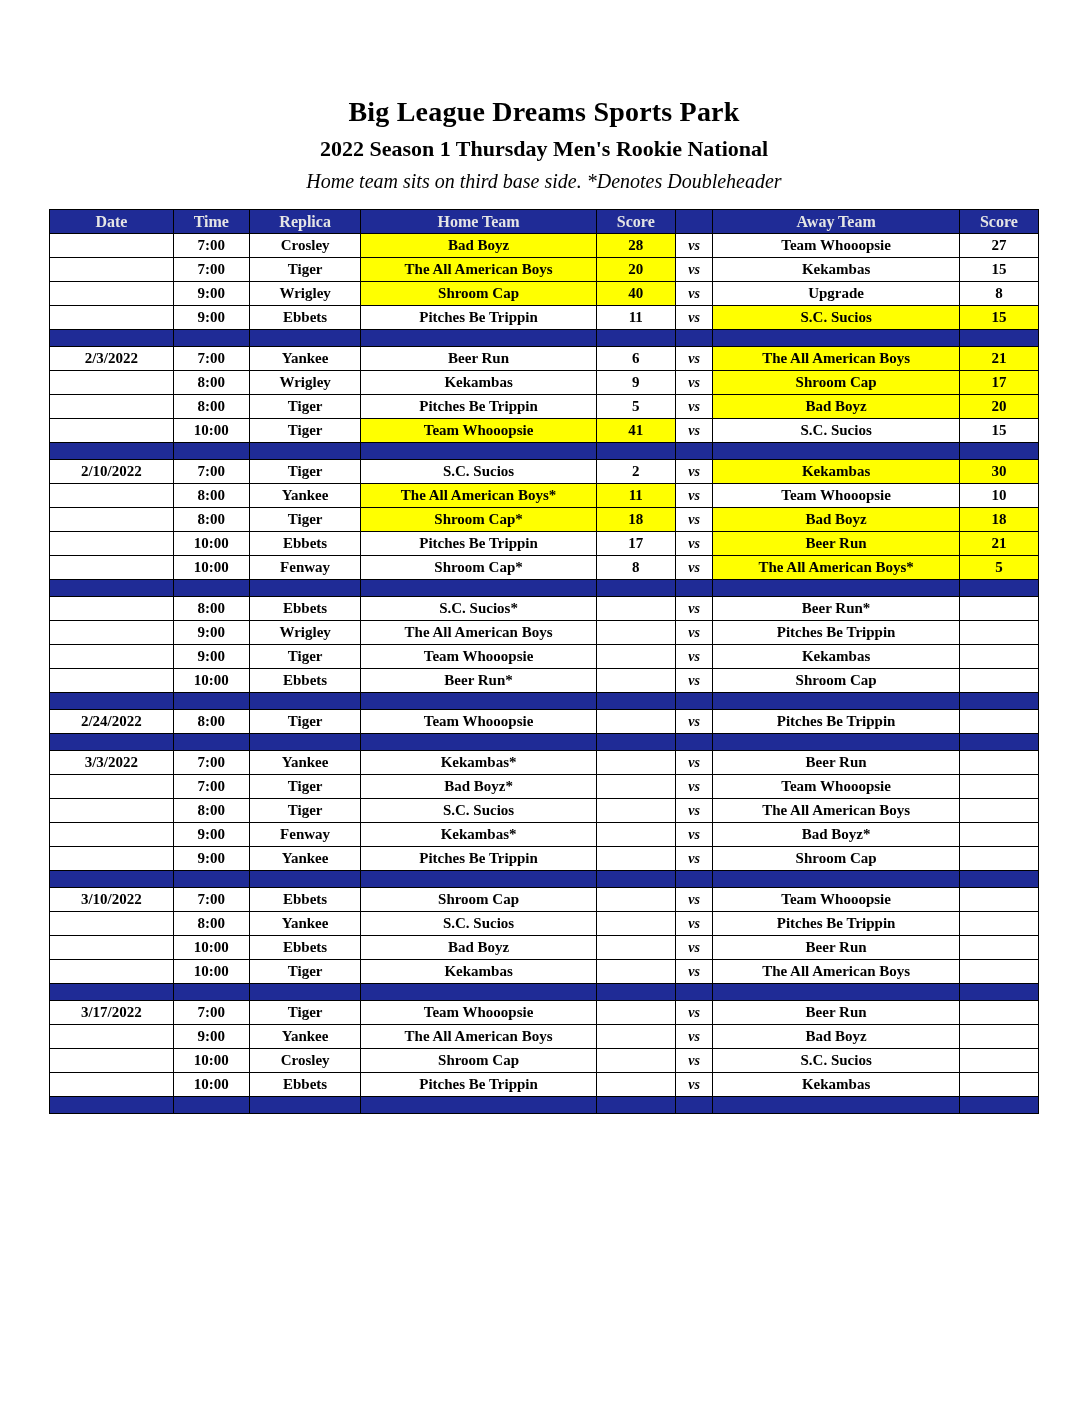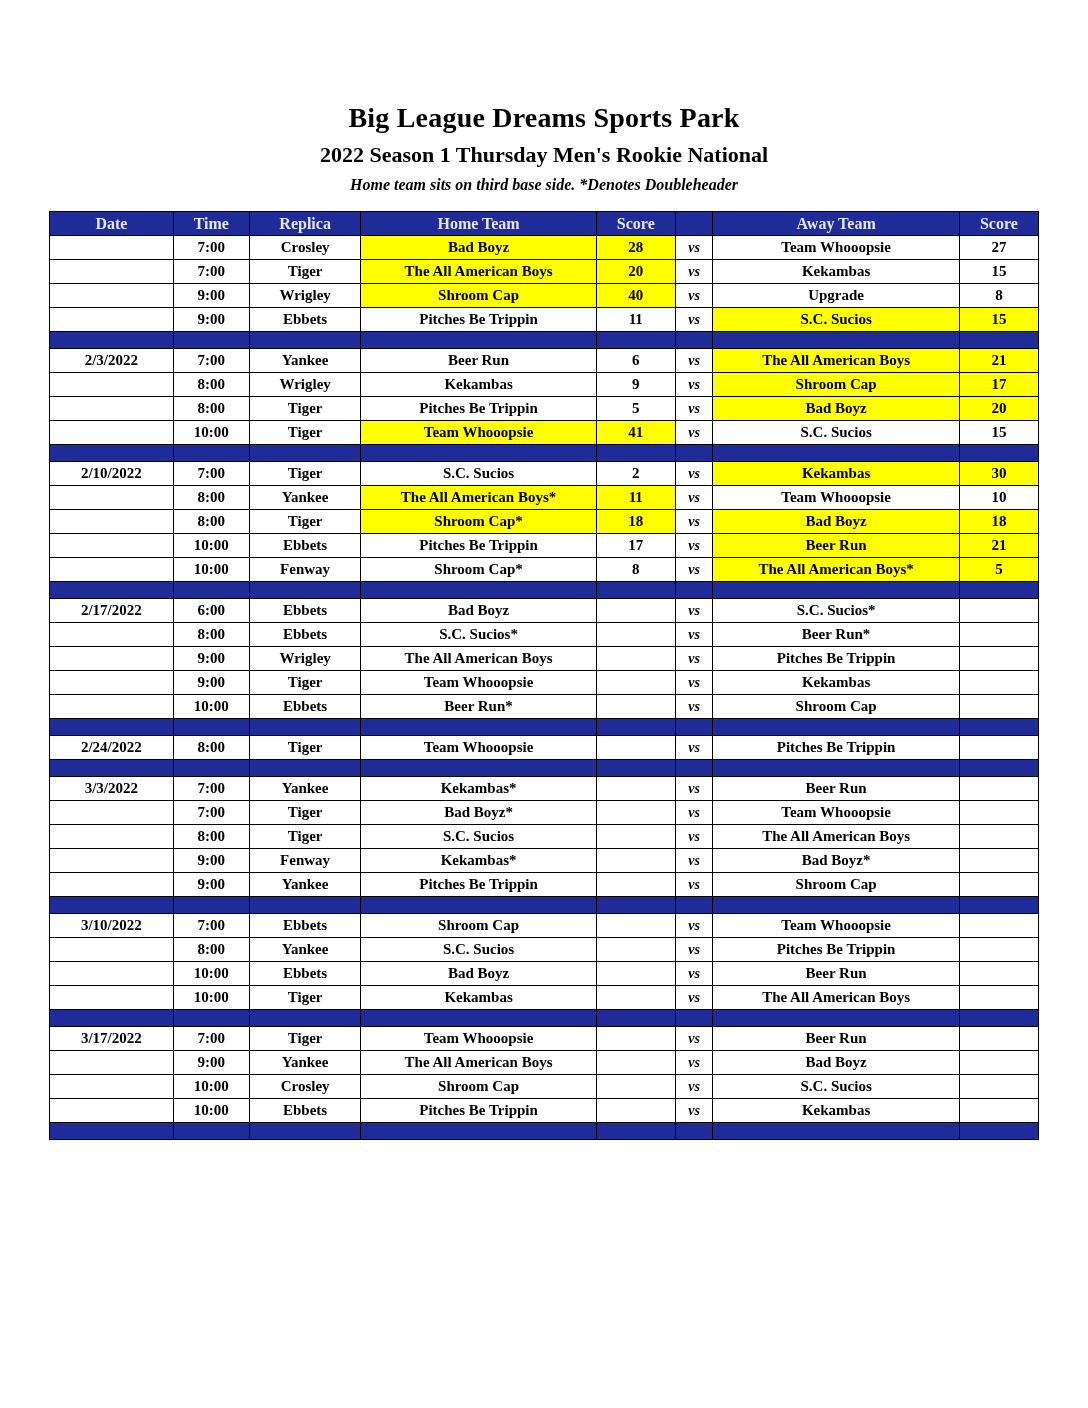--- a/index.html
+++ b/index.html
@@ -11,42 +11,41 @@
     width: 1088px;
     height: 1408px;
     font-family: "Liberation Serif", serif;
     color: #000000;
     position: relative;
   }
   .page {
     width: 1088px;
     height: 1088px;
     box-sizing: border-box;
-    padding: 0;
-    margin-top: 14px;
+    padding: 8px;
   }
   .titles {
     text-align: center;
     padding-top: 88px;
   }
   .title-main {
     font-size: 28px;
     font-weight: bold;
     letter-spacing: 0.2px;
     line-height: 1.15;
   }
   .title-sub {
     font-size: 22px;
     font-weight: bold;
     margin-top: 8px;
     line-height: 1.15;
   }
   .title-note {
-    font-size: 16px;
-    font-weight: bold;
+    font-size: 20px;
+    font-weight: normal;
     font-style: italic;
     margin-top: 9px;
     line-height: 1.15;
   }
   table.sched {
     border-collapse: collapse;
     table-layout: fixed;
     margin: 16px auto 0 auto;
     width: 990px;
     font-size: 15px;
@@ -288,30 +287,20 @@
           <td></td>
           <td></td>
           <td></td>
           <td></td>
           <td></td>
           <td></td>
           <td></td>
           <td></td>
         </tr>
         <tr>
-          <td class="date">2/17/2022</td>
-          <td class="time">6:00</td>
-          <td class="rep">Ebbets</td>
-          <td class="home">Bad Boyz</td>
-          <td class="score"></td>
-          <td class="vs">vs</td>
-          <td class="away">S.C. Sucios*</td>
-          <td class="score"></td>
-        </tr>
-        <tr>
           <td class="date"></td>
           <td class="time">8:00</td>
           <td class="rep">Ebbets</td>
           <td class="home">S.C. Sucios*</td>
           <td class="score"></td>
           <td class="vs">vs</td>
           <td class="away">Beer Run*</td>
           <td class="score"></td>
         </tr>
         <tr>

